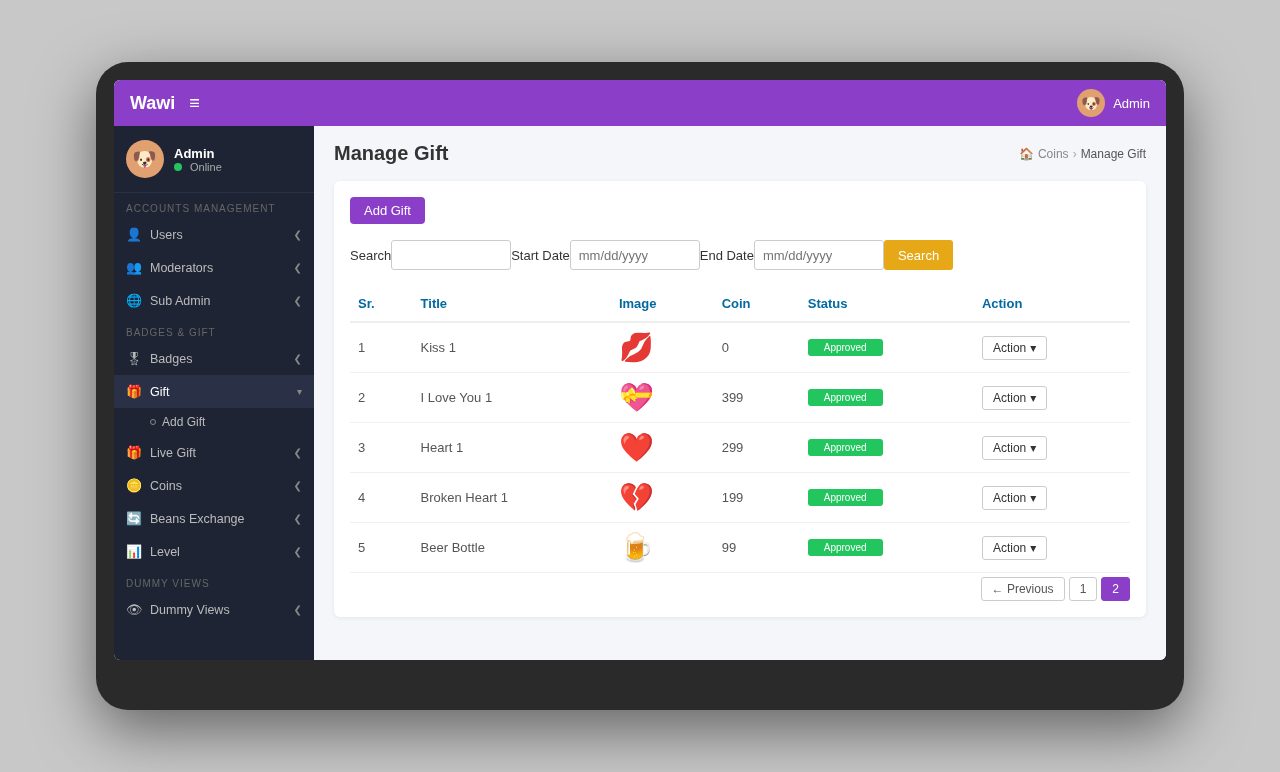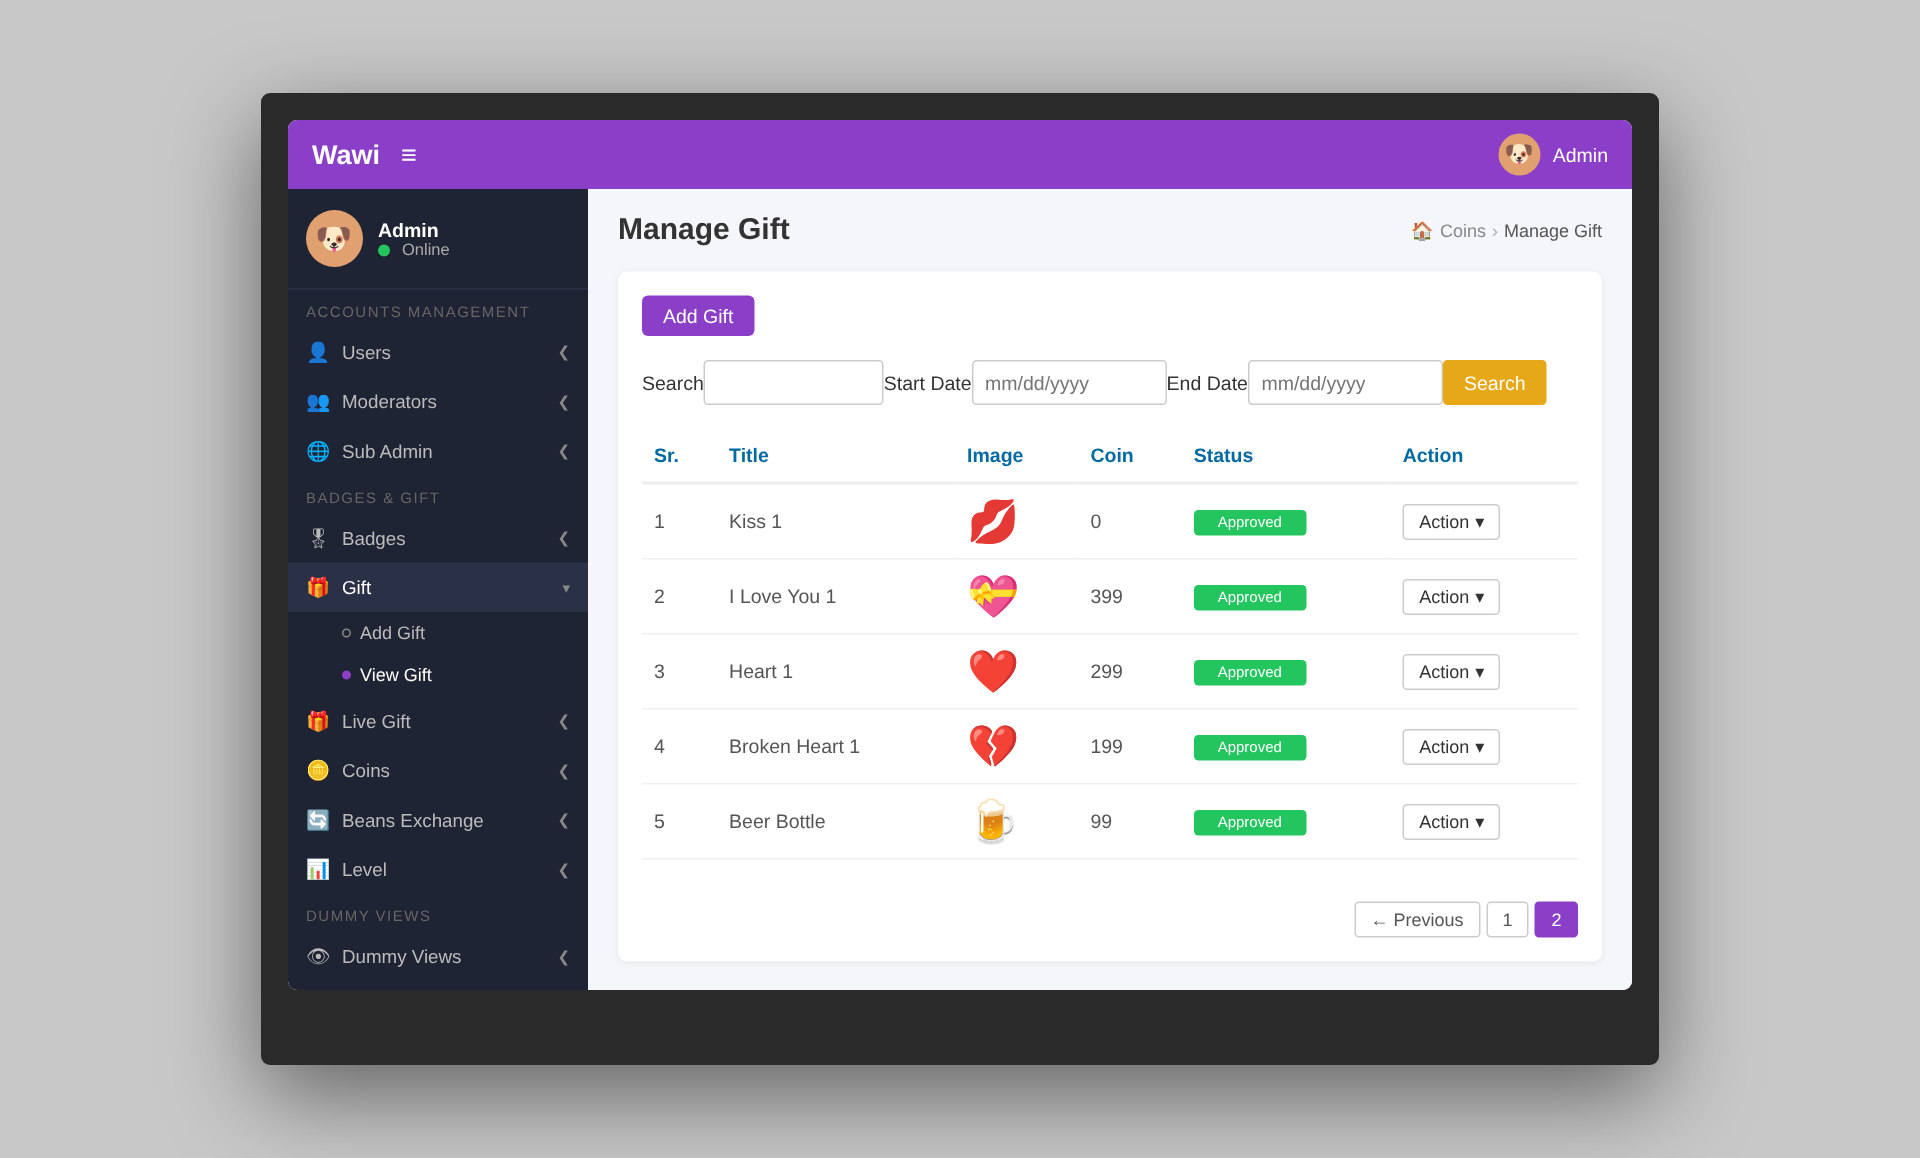--- a/index.html
+++ b/index.html
@@ -6,23 +6,23 @@
     body {
       background: #c8c8c8;
       font-family: Arial, sans-serif;
       font-size: 13px;
       display: flex;
       justify-content: center;
       align-items: center;
       min-height: 100vh;
     }
     .laptop-frame {
-      width: 932px;
+      width: 1088px;
       background: #2a2a2a;
-      border-radius: 6px;
+      border-radius: 32px;
       padding: 18px 18px 50px 18px;
       box-shadow: 0 20px 60px rgba(0,0,0,0.5);
       position: relative;
     }
     .laptop-screen {
       background: #fff;
       border-radius: 6px;
       overflow: hidden;
       width: 100%;
       height: 580px;
@@ -274,21 +274,21 @@
       align-items: center;
       gap: 4px;
       color: #333;
     }
     
     .pagination-row {
       display: flex;
       justify-content: flex-end;
       align-items: center;
       gap: 4px;
-      margin-top: 28px;
+      margin-top: 4px;
     }
     .page-btn {
       border: 1px solid #ccc;
       background: #fff;
       border-radius: 3px;
       padding: 4px 10px;
       font-size: 12px;
       cursor: pointer;
       color: #555;
       display: flex;
@@ -362,24 +362,20 @@
         <div class="sidebar-item active">
           <div class="sidebar-item-left">
             <span class="sidebar-icon">🎁</span>
             <span>Gift</span>
           </div>
           <span class="chevron">▾</span>
         </div>
         <div class="sidebar-subitem">
           <div class="sub-dot"></div>
           <span>Add Gift</span>
-        </div>
-        <div class="sidebar-subitem active">
-          <div class="sub-dot filled"></div>
-          <span>View Gift</span>
         </div>
 
         <div class="sidebar-item">
           <div class="sidebar-item-left">
             <span class="sidebar-icon">🎁</span>
             <span>Live Gift</span>
           </div>
           <span class="chevron">❮</span>
         </div>
         <div class="sidebar-item">

